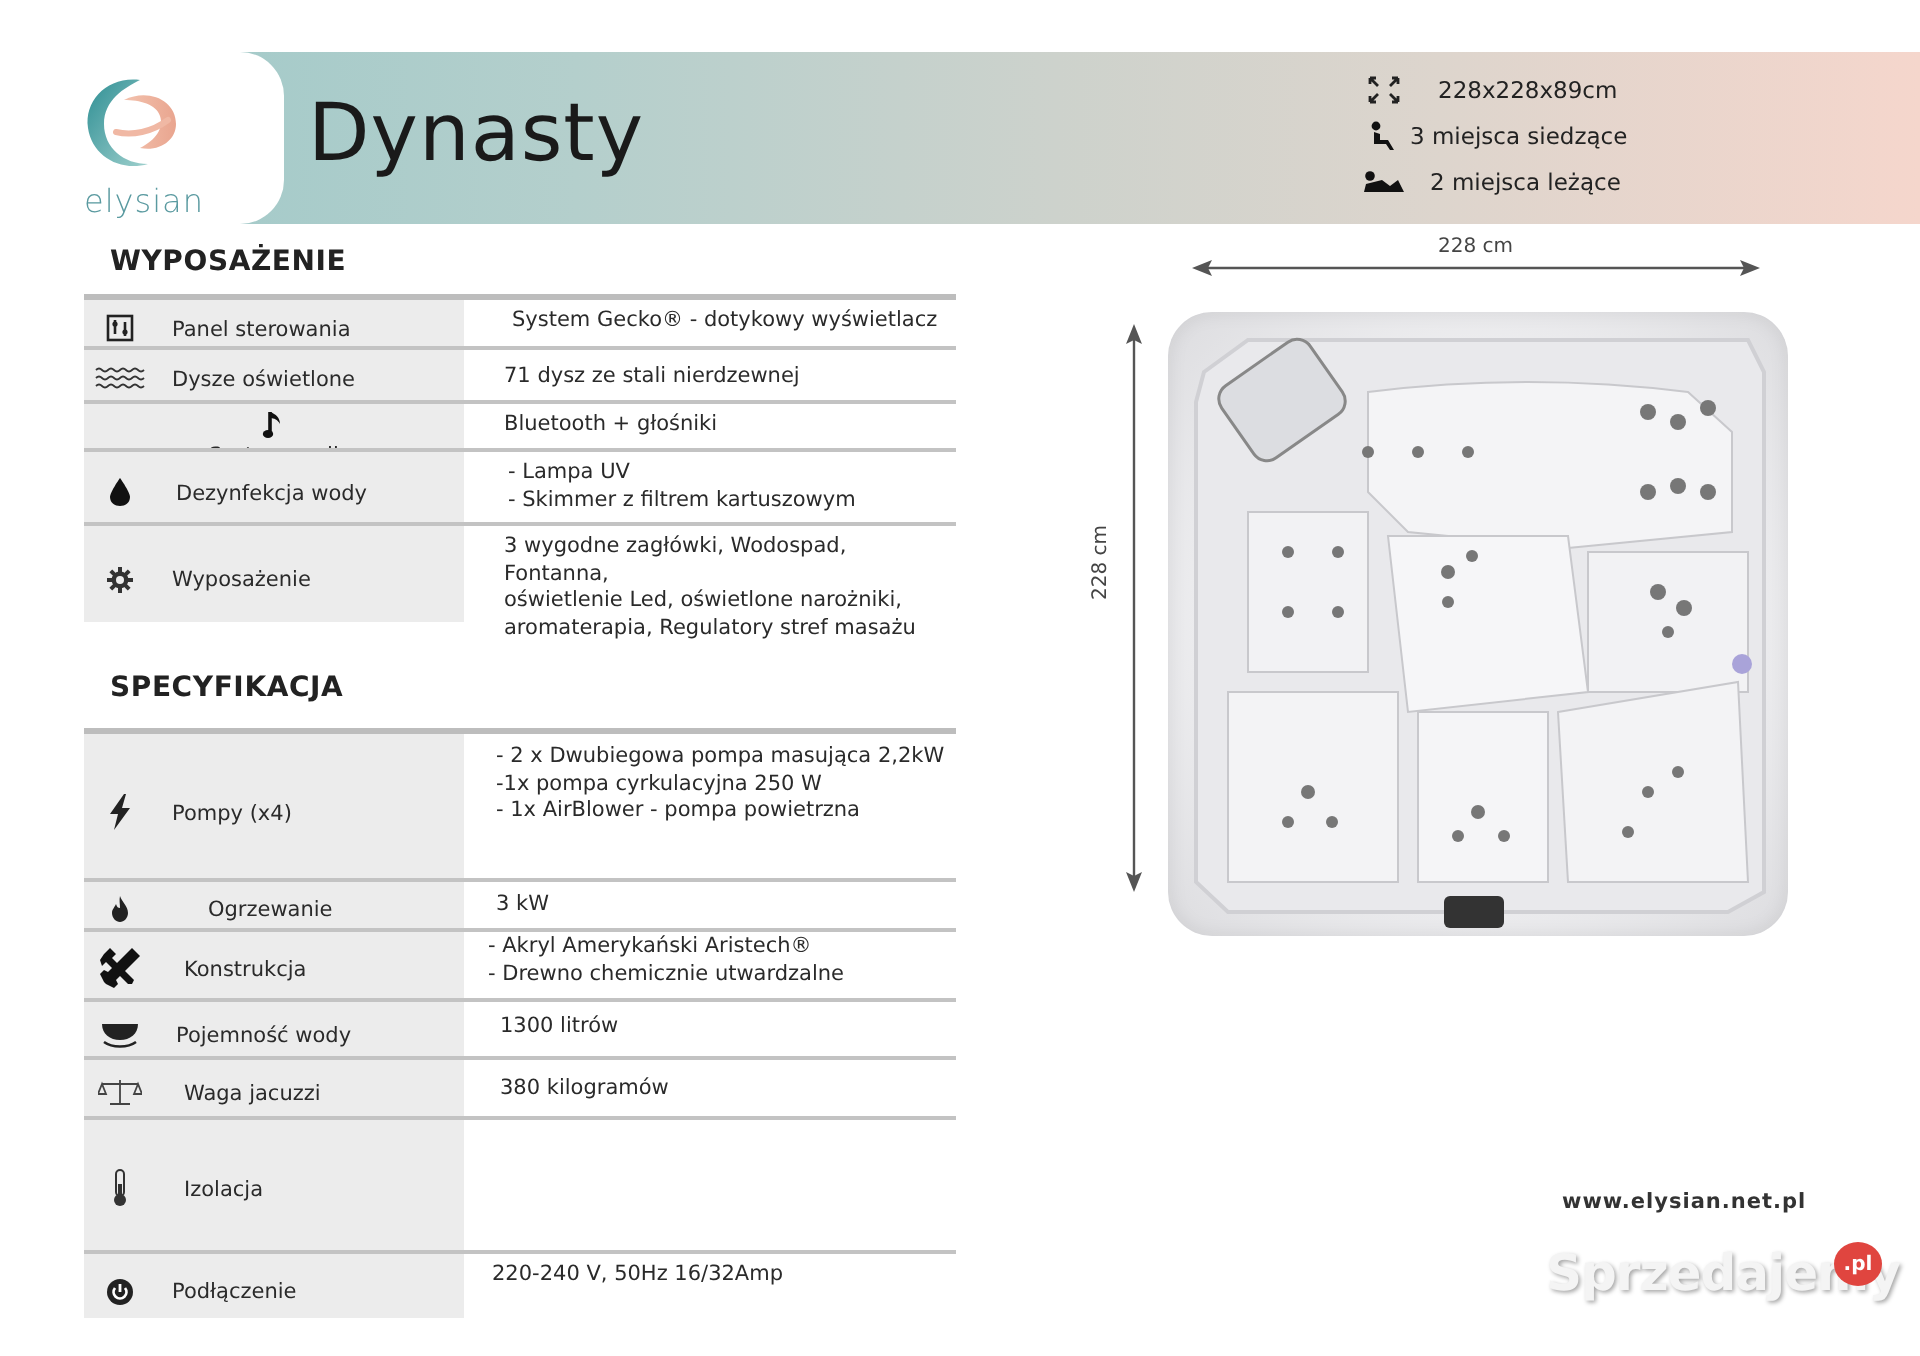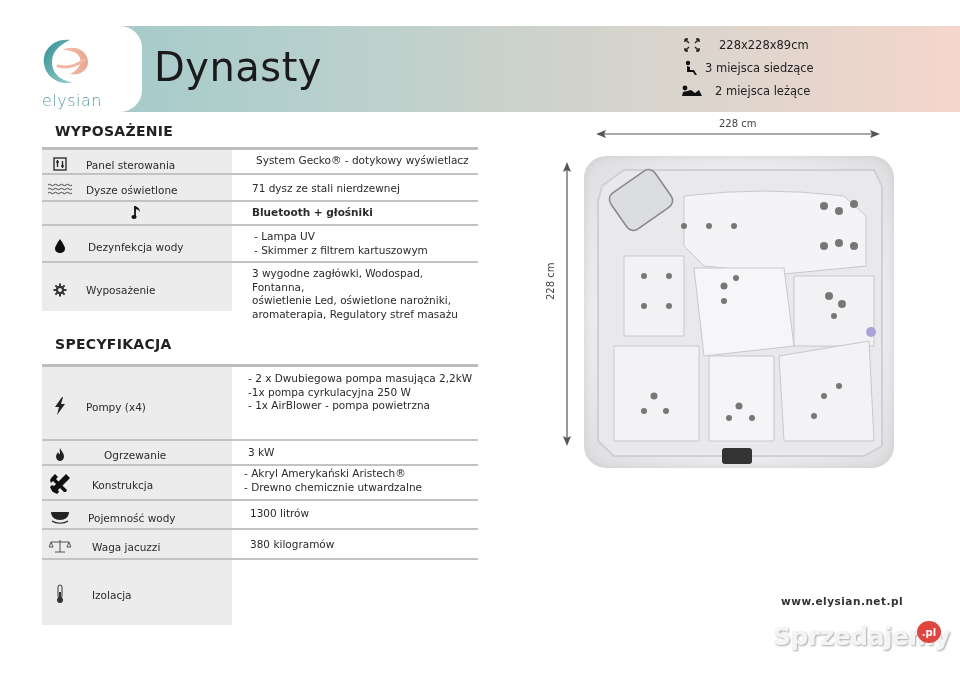--- a/index.html
+++ b/index.html
@@ -115,21 +115,21 @@
     <div class="cell-l" style="padding-top:2px;flex-direction:column;">
       <span class="ic">
           <svg width="12" height="16" viewBox="0 0 12 16">
             <path d="M4 2 V12" stroke="#111" stroke-width="1.8"></path>
             <ellipse cx="3" cy="13" rx="2.6" ry="2" fill="#111"></ellipse>
             <path d="M4 2 C7 3 9 5 9 8 C8 6 6 5 4 5" fill="#111"></path>
           </svg>
         </span>
       <span class="lab" style="margin-top:2px;margin-left:6px;">System audio</span>
     </div>
-    <div class="cell-r" style="padding-top:4px;padding-left:20px;font-weight:bold;">Bluetooth + głośniki</div>
+    <div class="cell-r" style="padding-top:4px;padding-left:20px;">Bluetooth + głośniki</div>
   </div>
   <div class="row" style="height:35px;">
     <div class="cell-l" style="padding-top:5px;">
       <span class="ic">
           <svg width="12" height="16" viewBox="0 0 12 16">
             <path d="M6 1 C6 1 1 8 1 10.5 C1 13.5 3.5 15 6 15 C8.5 15 11 13.5 11 10.5 C11 8 6 1 6 1Z" fill="#111"></path>
           </svg>
         </span>
       <span class="lab" style="margin-top:1px;margin-left:10px;">Dezynfekcja wody</span>
     </div>
@@ -229,20 +229,33 @@
     <div class="cell-l" style="padding-top:3px;">
       <span class="ic">
           <svg width="8" height="20" viewBox="0 0 8 20">
             <rect x="2" y="1" width="4" height="13" rx="2" fill="none" stroke="#333" stroke-width="1"></rect>
             <circle cx="4" cy="16" r="3" fill="#333"></circle>
             <rect x="3" y="8" width="2" height="7" fill="#333"></rect>
           </svg>
         </span>
       <span class="lab" style="margin-top:2px;margin-left:14px;">Izolacja</span>
     </div>
+  </div>
+  <div class="row" style="height:32px;">
+    <div class="cell-l" style="padding-top:5px;">
+      <span class="ic">
+          <svg width="14" height="14" viewBox="0 0 14 14">
+            <circle cx="7" cy="7" r="6.5" fill="#222"></circle>
+            <path d="M4.5 5 A3.2 3.2 0 1 0 9.5 5" stroke="#fff" stroke-width="1.4" fill="none"></path>
+            <path d="M7 3 V7" stroke="#fff" stroke-width="1.4"></path>
+          </svg>
+        </span>
+      <span class="lab" style="margin-top:1px;margin-left:8px;">Podłączenie</span>
+    </div>
+    <div class="cell-r" style="padding-top:4px;padding-left:14px;">220-240 V, 50Hz 16/32Amp</div>
   </div>
 </div>
 
 <div class="dim-text" style="left:719px;top:118px;">228 cm</div>
 <svg style="position:absolute;left:596px;top:128px;" width="284" height="12" viewBox="0 0 284 12">
     <path d="M6 6 H278" stroke="#555" stroke-width="1.2"></path>
     <path d="M0 6 L10 2 L8 6 L10 10Z M284 6 L274 2 L276 6 L274 10Z" fill="#555"></path>
   </svg>
 <div class="dim-text" style="left:545px;top:300px;transform:rotate(-90deg);transform-origin:left top;">228 cm</div>
 <svg style="position:absolute;left:561px;top:162px;" width="12" height="284" viewBox="0 0 12 284">

